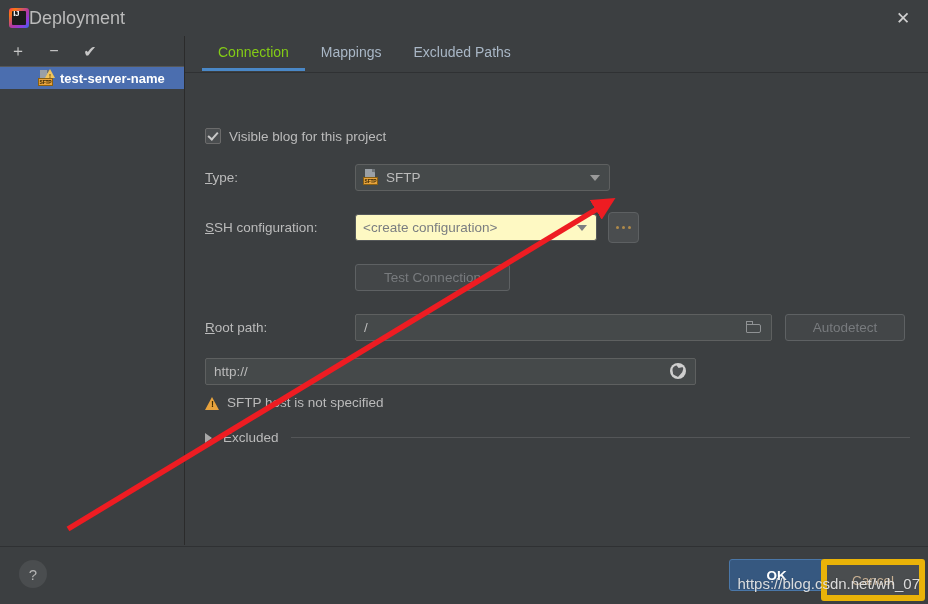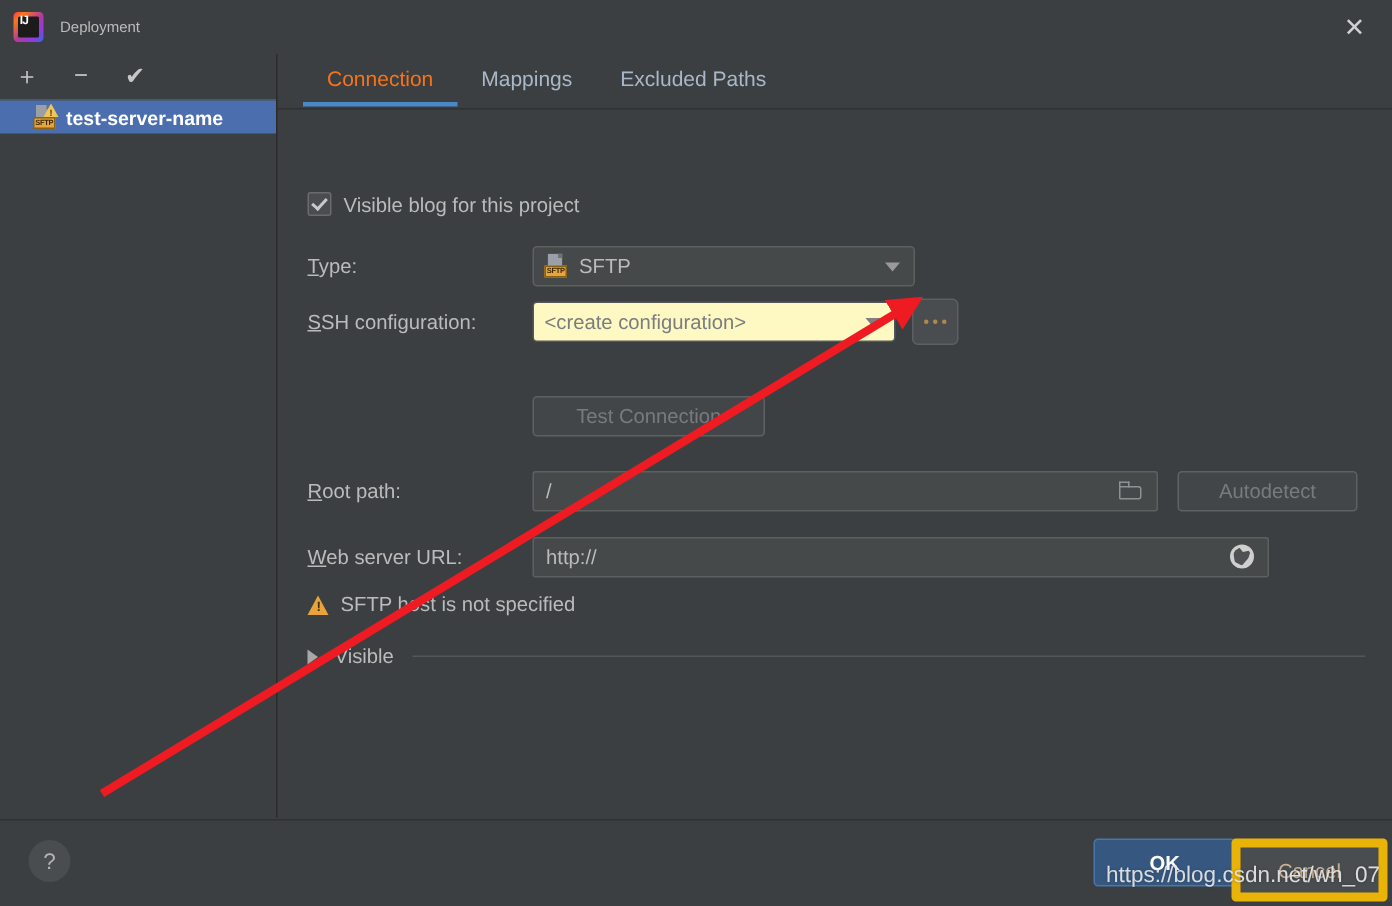--- a/index.html
+++ b/index.html
@@ -51,22 +51,21 @@
     left: 0; top: 1px;
     width: 14px;
     text-align: center;
     font-size: 8px;
     font-weight: bold;
     color: #ffffff;
     font-family: "Liberation Sans", sans-serif;
     letter-spacing: -0.5px;
   }
   .title-text {
-    margin-left: 11px;
-    font-size: 10px;
+    font-size: 18px;
     color: #bbbbbb;
     text-align: right;
   }
   .close-btn {
     position: absolute;
     right: 8px; top: 4px;
     width: 34px; height: 28px;
     display: flex;
     align-items: center;
     justify-content: center;
@@ -98,21 +97,21 @@
     display: flex; align-items: center; justify-content: center;
     color: #c7c7c7;
     font-size: 16px;
     cursor: default;
   }
   .tree-item {
     height: 22px;
     background: #4b6eaf;
     display: flex;
     align-items: center;
-    padding-left: 22px;
+    padding-left: 38px;
     box-sizing: border-box;
     color: #ffffff;
     font-weight: bold;
     font-size: 13px;
   }
   .sftp-ico {
     position: relative;
     width: 16px; height: 16px;
     margin-right: 6px;
     flex: 0 0 auto;
@@ -178,21 +177,21 @@
     border-bottom: 1px solid #2f3133;
   }
   .tab {
     padding: 8px 16px 10px 16px;
     font-size: 14px;
     color: #a9b7c6;
     position: relative;
     cursor: default;
   }
   .tab.active {
-    color: #f97316;
+    color: #84cc16;
   }
   .tab.active::after {
     content: "";
     position: absolute;
     left: 0; right: 0; bottom: -1px;
     height: 3px;
     background: #4a88c7;
   }
 
   .form {
@@ -515,21 +514,21 @@
           <span class="sftp-ico" style="margin-right:7px;">
             <span class="doc"></span>
             <span class="fold"></span>
             <span class="badge">SFTP</span>
           </span>
           <span>SFTP</span>
           <span class="caret"></span>
         </span>
       </div>
 
-      <div class="row" style="top:127px; width:710px;">
+      <div class="row" style="top:140px; width:710px;">
         <span class="lbl"><span class="mn">S</span><span>SH configuration:</span></span>
         <span class="combo disabled" style="width:242px;">
           <span>&lt;create configuration&gt;</span>
           <span class="caret"></span>
         </span>
         <span class="dots-btn" style="margin-left:11px;">
           <span></span>
           <span></span>
           <span></span>
         </span>
@@ -546,40 +545,39 @@
           <span>/</span>
           <span class="folder-ico">
             <span class="f2"></span>
               <span class="f1"></span>
           </span>
         </span>
         <span class="btn disabled" style="width:120px; margin-left:13px;">Autodetect</span>
       </div>
 
       <div class="row" style="top:284px; width:710px;">
-        <span class="lbl"><span class="mn">W</span><span>eb server URL:</span></span>
         <span class="textfield" style="width:491px;">
           <span>http://</span>
           <span class="globe-ico">
               <span class="land"></span>
             </span>
         </span>
       </div>
 
       <div class="warn-row">
         <span class="warn-tri">
           <span class="tri"></span>
             <span class="bang">!</span>
         </span>
         <span class="warn-text">SFTP host is not specified</span>
       </div>
 
       <div class="advanced-row">
         <span class="tri-right"></span>
-        <span class="adv-label">Visible</span>
+        <span class="adv-label">Excluded</span>
         <span class="adv-line"></span>
       </div>
 
     </div>
   </div>
 
   <div class="bottombar">
     <div class="help-btn">?</div>
     <div class="ok-btn">OK</div>
     <div class="cancel-btn">Cancel</div>

